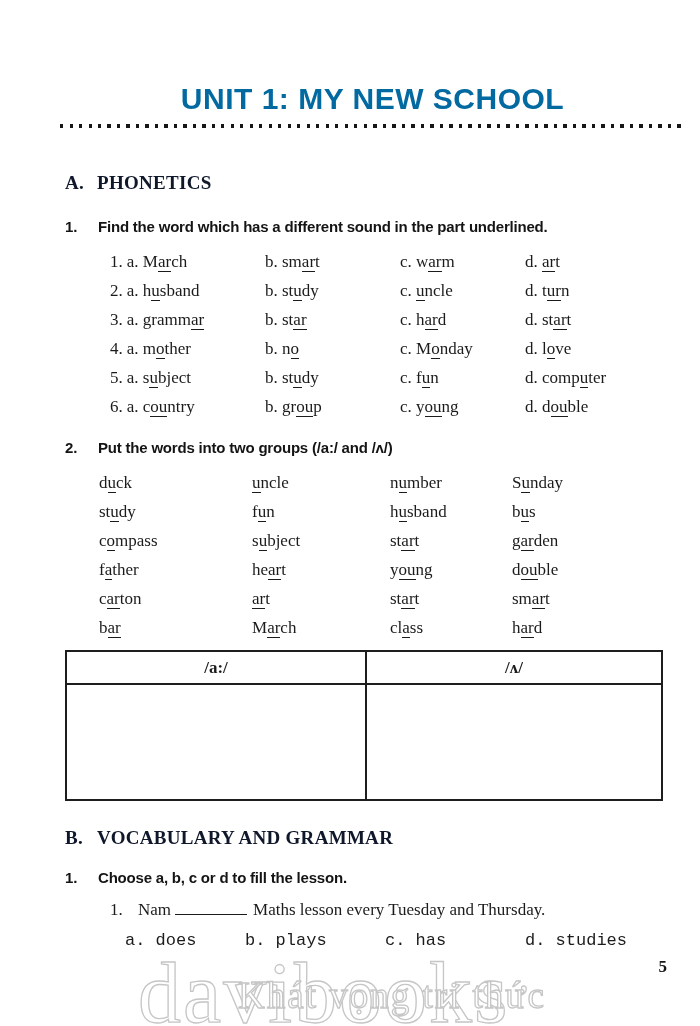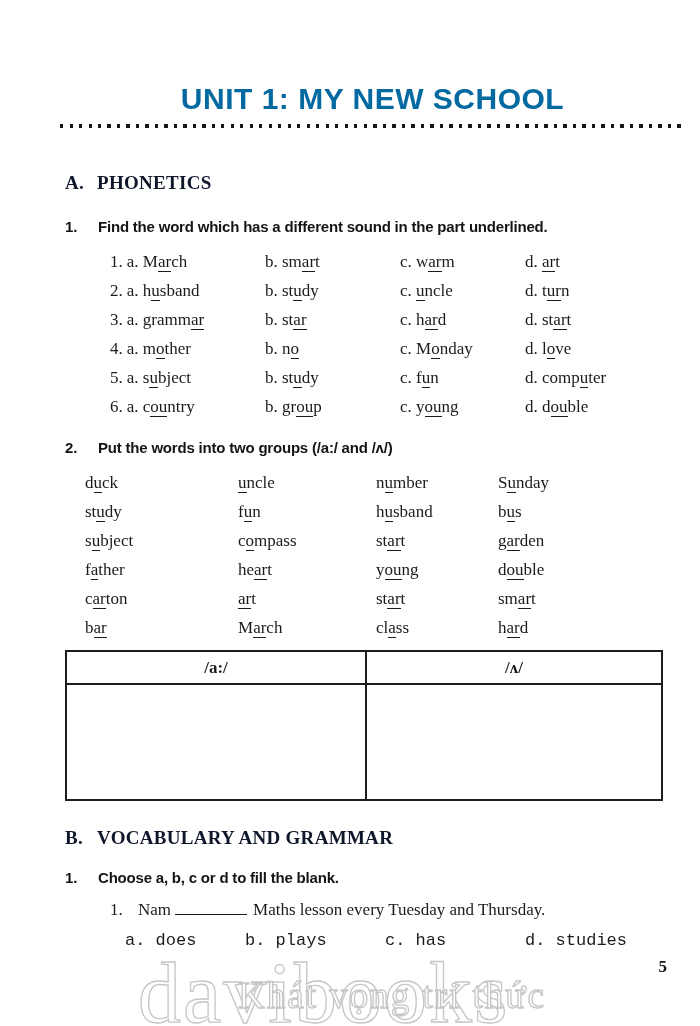--- a/index.html
+++ b/index.html
@@ -40,21 +40,21 @@
   .ex-instr{font-size:15px;letter-spacing:-0.2px;}
 
   
   .ex1-rows{margin:12px 0 0 45px;}
   .ex-row{display:grid;grid-template-columns:155px 135px 125px auto;line-height:29px;font-size:17px;}
   .qnum{padding-right:4px;}
 
   
   .word-grid{
     display:grid;grid-template-columns:153px 138px 122px auto;
-    margin:12px 0 0 20px;line-height:29px;font-size:17px;
+    margin:12px 0 0 34px;line-height:29px;font-size:17px;
   }
 
   .u{border-bottom:1.5px solid #1b1b1b;}
 
   
   .sound-table{
     border-collapse:collapse;margin-top:8px;width:598px;table-layout:fixed;
   }
   .sound-table th,.sound-table td{border:2px solid #1e1e1e;}
   .sound-table th{
@@ -159,22 +159,22 @@
 
     <div class="word-grid" id="ex2-words">
         <span><span>d<span class="u">u</span>ck</span></span>
         <span><span><span class="u">u</span>ncle</span></span>
         <span><span>n<span class="u">u</span>mber</span></span>
         <span><span>S<span class="u">u</span>nday</span></span>
         <span><span>st<span class="u">u</span>dy</span></span>
         <span><span>f<span class="u">u</span>n</span></span>
         <span><span>h<span class="u">u</span>sband</span></span>
         <span><span>b<span class="u">u</span>s</span></span>
+        <span><span>c<span class="u">o</span>mpass</span></span>
         <span><span>s<span class="u">u</span>bject</span></span>
-        <span><span>c<span class="u">o</span>mpass</span></span>
         <span><span>st<span class="u">ar</span>t</span></span>
         <span><span>g<span class="u">ar</span>den</span></span>
         <span><span>f<span class="u">a</span>ther</span></span>
         <span><span>he<span class="u">ar</span>t</span></span>
         <span><span>y<span class="u">ou</span>ng</span></span>
         <span><span>d<span class="u">ou</span>ble</span></span>
         <span><span>c<span class="u">ar</span>ton</span></span>
         <span><span><span class="u">ar</span>t</span></span>
         <span><span>st<span class="u">ar</span>t</span></span>
         <span><span>sm<span class="u">ar</span>t</span></span>
@@ -202,21 +202,21 @@
         </tr>
       </tbody>
     </table>
 
     <div class="section-heading sec-b">
       <span class="sec-label">B.</span><span>VOCABULARY AND GRAMMAR</span>
     </div>
 
     <div class="ex-header b">
       <span class="ex-num">1.</span>
-      <span class="ex-instr">Choose a, b, c or d to fill the blank.</span>
+      <span class="ex-instr">Choose a, b, c or d to fill the lesson.</span>
     </div>
 
     <div class="q-line">
       <span class="qn">1.</span><span>Nam</span><span class="blank"></span><span>Maths lesson every Tuesday and Thursday.</span>
     </div>
 
     <div class="opt-row" id="b1-options">
         <span>a. does</span>
         <span>b. plays</span>
         <span>c. has</span>

